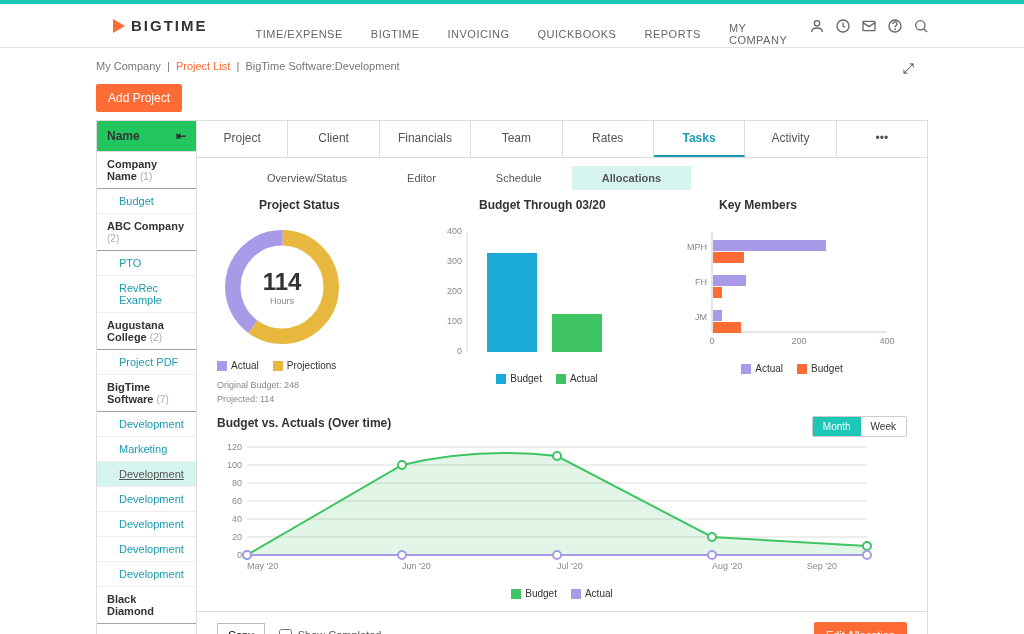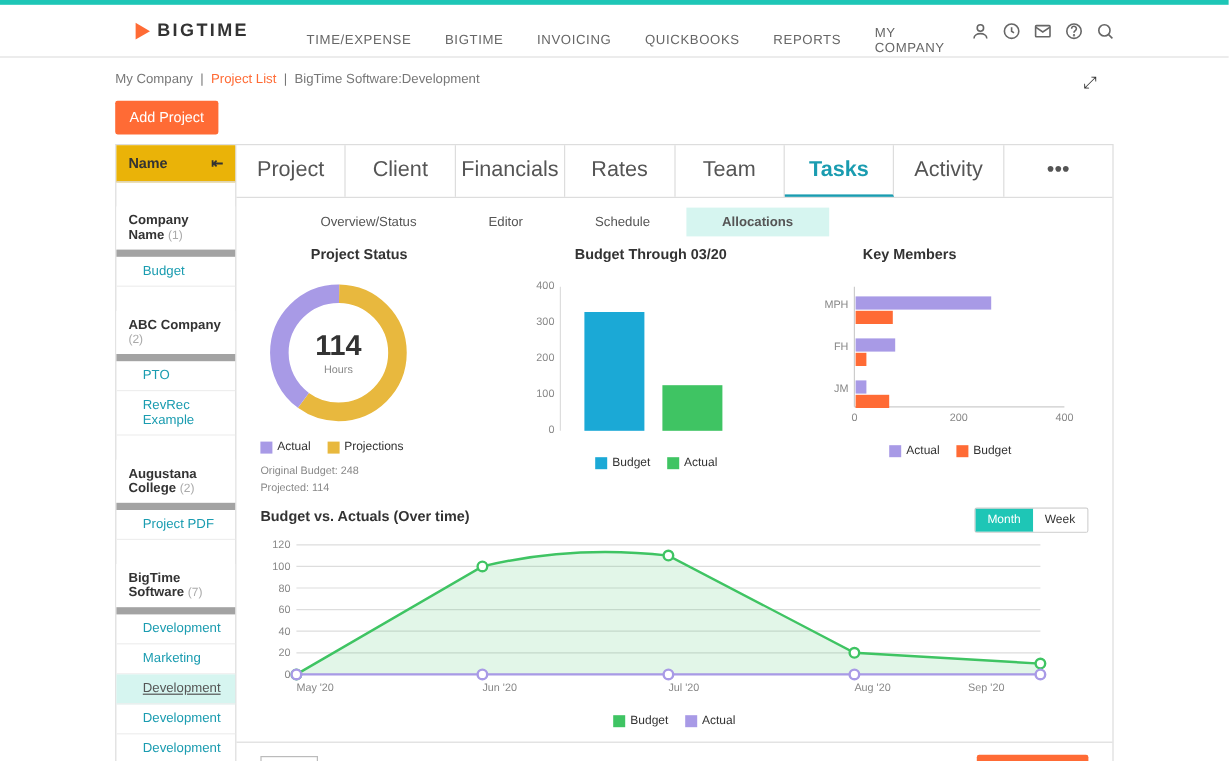--- a/index.html
+++ b/index.html
@@ -14,28 +14,28 @@
 .nav-icons { display:flex; gap:10px; align-items:center; }
 .nav-icon { width:16px; height:16px; color:#666; cursor:pointer; }
 .nav-sep { width:1px; height:22px; background:#ccc; margin:0 4px; }
 .breadcrumb { padding:12px 96px 8px; font-size:11px; color:#777;}
 .breadcrumb a { color:#777; text-decoration:none;}
 .breadcrumb .orange { color:#ff6b35; }
 .btn-add { margin:4px 0 8px 96px; background:#ff6b35; color:#fff; border:none; padding:7px 12px; font-size:12px; cursor:pointer; border-radius:2px;}
 .expand-icon { float:right; margin-right:110px; margin-top:-20px; cursor:pointer; font-size:14px; color:#333;}
 .main { display:flex; margin:0 96px 40px; border:1px solid #ddd; }
 .sidebar { width:132px; border-right:1px solid #ddd; }
-.side-head { background:#eab308; padding:8px 10px; font-weight:bold; font-size:12px; display:flex; justify-content:space-between; border-bottom:1px solid #ddd;}
-.side-group { padding:6px 10px; font-weight:bold; font-size:11px; border-bottom:6px solid #a3a3a3; background:#fff;margin-top:20px;}
+.side-head { background:#22c55e; padding:8px 10px; font-weight:bold; font-size:12px; display:flex; justify-content:space-between; border-bottom:1px solid #ddd;}
+.side-group { padding:6px 10px; font-weight:bold; font-size:11px; border-bottom:1px solid #a3a3a3; background:#fff;}
 .side-group .count { font-weight:normal; color:#aaa; font-size:10px;}
 .side-item { padding:6px 10px 6px 22px; color:#1a9cb0; font-size:11px; border-bottom:1px solid #eee; cursor:pointer;}
 .side-item.active { background:#d6f5f0; text-decoration:underline; color:#555;}
 .content { flex:1; display:flex; flex-direction:column; }
 .tabs { display:flex; border-bottom:1px solid #ddd; }
-.tab { flex:1; text-align:center; padding:10px 0; font-size:18px; cursor:pointer; border-right:1px solid #ddd; color:#555;}
+.tab { flex:1; text-align:center; padding:10px 0; font-size:12px; cursor:pointer; border-right:1px solid #ddd; color:#555;}
 .tab:last-child { border-right:none;}
 .tab.active { color:#1a9cb0; border-bottom:2px solid #1a9cb0; font-weight:bold; }
 .subtabs { display:flex; gap:0; padding:8px 0; justify-content:flex-start; padding-left:40px;}
 .subtab { padding:6px 30px; font-size:11px; color:#555; cursor:pointer;}
 .subtab.active { background:#d6f5f0; font-weight:bold;}
 .panel-row { display:flex; padding:0 20px 10px; gap:20px;}
 .panel { }
 .panel h4 { font-size:12px; font-weight:bold; margin-bottom:10px;padding-left:42px;}
 .donut-wrap { position:relative; width:130px; height:130px; }
 .donut { width:130px; height:130px; }
@@ -141,22 +141,22 @@
         <div class="side-item">Development</div>
         <div class="side-group"><span>Black Diamond</span> </div>
       </div>
   </div>
 
   <div class="content">
     <div class="tabs" id="tabs-row">
         <div class="tab">Project</div>
         <div class="tab">Client</div>
         <div class="tab">Financials</div>
+        <div class="tab">Team</div>
         <div class="tab">Rates</div>
-        <div class="tab">Team</div>
         <div class="tab active">Tasks</div>
         <div class="tab">Activity</div>
         <div class="tab">•••</div>
       </div>
     <div class="subtabs" id="subtabs-row">
         <div class="subtab">Overview/Status</div>
         <div class="subtab">Editor</div>
         <div class="subtab">Schedule</div>
         <div class="subtab active">Allocations</div>
       </div>

